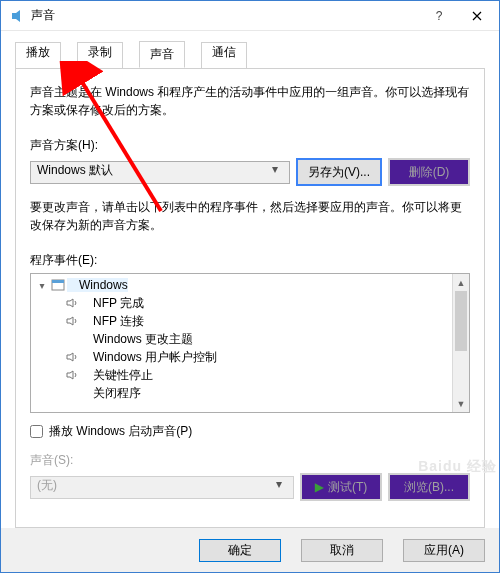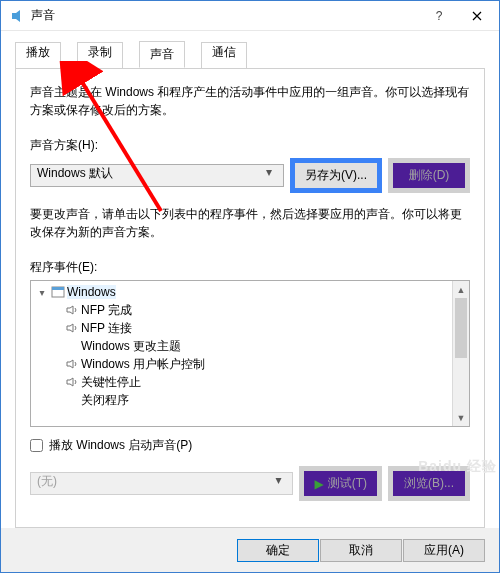--- a/index.html
+++ b/index.html
@@ -17,37 +17,37 @@
 .tab.active{background:#fff;border-bottom:1px solid #fff;padding-top:4px;padding-bottom:4px;position:relative;top:-1px}
 .tabpanel{border:1px solid #d0d0d0;background:#fff;padding:14px;height:460px;display:flex;flex-direction:column}
 .desc{color:#000;line-height:1.5;margin-bottom:18px}
 .label{color:#000;margin-bottom:4px}
 .label.disabled{color:#a0a0a0}
 .row{display:flex;gap:6px;align-items:center;margin-bottom:12px}
 .combo{flex:1;height:23px;border:1px solid #adadad;background:#f0f0f0;display:flex;align-items:flex-start;padding:0 6px;position:relative}
 .combo .cv{flex:1}
 .combo .arrow{width:16px;text-align:center;color:#555}
 .combo.disabled{background:#f0f0f0;color:#a0a0a0;border-color:#d0d0d0}
-.btn{height:35px;min-width:82px;padding:0 10px;border:5px solid #3b82f6;background:#e1e1e1;display:flex;align-items:center;justify-content:center;cursor:pointer}
+.btn{height:16px;min-width:82px;padding:12px 10px;border:2px solid #3b82f6;background:#e1e1e1;display:flex;align-items:center;justify-content:center;cursor:pointer}
 .btn.disabled{color:#a0a0a0;border-color:#d0d0d0;background:#4c1d95;cursor:default}
 .listbox{flex:1;border:1px solid #adadad;background:#fff;overflow:hidden;position:relative;margin-bottom:10px;display:flex}
 .listinner{flex:1;padding:2px 0;overflow:hidden}
 .tnode{display:flex;align-items:center;height:18px;padding-left:4px}
 .tnode .exp{width:14px;text-align:center;color:#666;font-size:10px}
 .tnode .nic{width:18px;display:flex;align-items:center;justify-content:center}
-.tnode .nlabel{padding-left:0}
+.tnode .nlabel{padding-left:12px}
 .tnode.root .nlabel{background:#e5f3ff}
 .child{padding-left:18px}
 .scroll{width:17px;background:#f0f0f0;border-left:1px solid #dadada;display:flex;flex-direction:column}
 .sbtn{height:17px;display:flex;align-items:center;justify-content:center;color:#666;font-size:9px}
 .sfill{flex:1}
 .sthumb{height:60px;background:#cdcdcd;margin:0 2px}
 .chk{display:flex;align-items:center;gap:6px;margin-bottom:12px}
 .chk input{width:13px;height:13px}
-.footer{height:48px;border-top:0;display:flex;align-items:center;justify-content:flex-end;gap:1px;padding:0 14px;background:#f0f0f0}
+.footer{height:48px;border-top:0;display:flex;align-items:center;justify-content:flex-end;gap:20px;padding:0 14px;background:#f0f0f0}
 .fbtn{height:23px;min-width:82px;border:1px solid #adadad;background:#e1e1e1;display:flex;align-items:center;justify-content:center}
 .fbtn.primary{border-color:#0078d7}
 .arrow-annot{position:absolute;z-index:20;pointer-events:none;left:30px;top:30px}
 .watermark{position:absolute;right:2px;bottom:52px;color:#e6e6e6;font-size:14px;font-weight:bold;letter-spacing:1px;pointer-events:none}
 .playicon{color:#3a9e3a;margin-right:4px}
 </style>
 </head>
 <body>
 
 <div class="win">
@@ -178,20 +178,21 @@
           <div class="sfill"></div>
           <div class="sbtn">▼</div>
         </div>
       </div>
 
       <label class="chk">
         <input type="checkbox" style="">
         <span>播放 Windows 启动声音(P)</span>
       </label>
 
+      <div class="label disabled">声音(S):</div>
       <div class="row">
         <div class="combo disabled">
           <span class="cv">(无)</span>
           <span class="arrow">▾</span>
         </div>
         <div class="btn disabled">
           <span class="playicon">▶</span>
           <span>测试(T)</span>
         </div>
         <div class="btn disabled">

